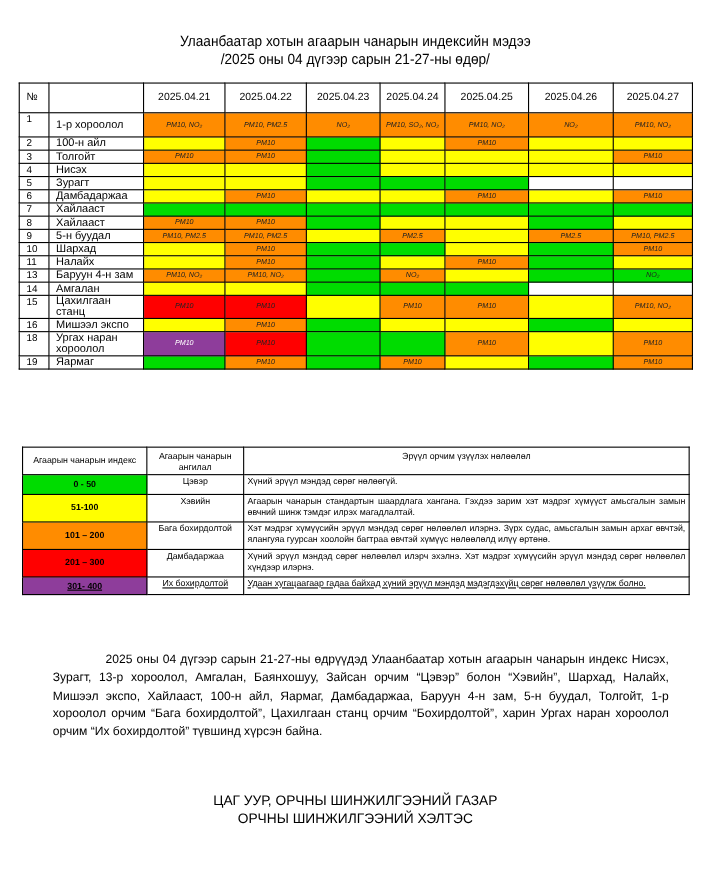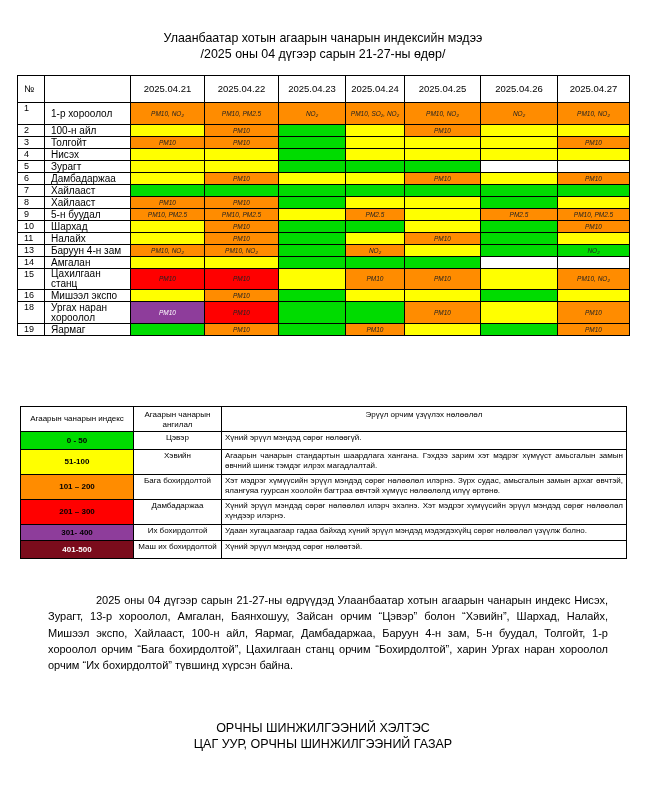--- a/index.html
+++ b/index.html
@@ -273,31 +273,26 @@
       <tr style="height: 25px;">
         <td class="idx" style="background: rgb(255, 140, 0); color: rgb(0, 0, 0);">101 – 200</td>
         <td class="cat">Бага бохирдолтой</td>
         <td class="eff">Хэт мэдрэг хүмүүсийн эрүүл мэндэд  сөрөг нөлөөлөл илэрнэ. Зүрх судас, амьсгалын замын архаг өвчтэй, ялангуяа гуурсан хоолойн багтраа өвчтэй хүмүүс нөлөөлөлд илүү өртөнө.</td>
       </tr>
       <tr style="height: 25px;">
         <td class="idx" style="background: rgb(255, 0, 0); color: rgb(0, 0, 0);">201 – 300</td>
         <td class="cat">Дамбадаржаа</td>
         <td class="eff">Хүний эрүүл мэндэд сөрөг нөлөөлөл илэрч эхэлнэ. Хэт мэдрэг хүмүүсийн эрүүл мэндэд сөрөг нөлөөлөл хүндээр илэрнэ.</td>
       </tr>
-      <tr style="height: 16px;">
+      <tr style="height: 16px; text-decoration: underline;">
         <td class="idx" style="background: rgb(142, 61, 155); color: rgb(0, 0, 0);">301- 400</td>
         <td class="cat">Их бохирдолтой</td>
         <td class="eff">Удаан хугацаагаар гадаа байхад хүний эрүүл мэндэд мэдэгдэхүйц сөрөг нөлөөлөл үзүүлж болно.</td>
       </tr>
-      <tr style="height: 18px;">
-        <td class="idx" style="background: rgb(123, 12, 28); color: rgb(255, 255, 255);">401-500</td>
-        <td class="cat">Маш их бохирдолтой</td>
-        <td class="eff">Хүний эрүүл мэндэд сөрөг нөлөөтэй.</td>
-      </tr>
     </tbody>
 </table>
 
 <div class="summary">2025 оны 04 дүгээр сарын 21-27-ны өдрүүдэд Улаанбаатар хотын агаарын чанарын индекс Нисэх, Зурагт, 13-р хороолол, Амгалан, Баянхошуу, Зайсан орчим “Цэвэр” болон “Хэвийн”, Шархад, Налайх, Мишээл экспо, Хайлааст, 100-н айл, Яармаг, Дамбадаржаа, Баруун 4-н зам, 5-н буудал, Толгойт, 1-р хороолол орчим “Бага бохирдолтой”, Цахилгаан станц орчим “Бохирдолтой”, харин Ургах наран хороолол орчим “Их бохирдолтой” түвшинд хүрсэн байна.</div>
 
 <div class="footer">
+  <div>ЦАГ УУР, ОРЧНЫ ШИНЖИЛГЭЭНИЙ ГАЗАР</div>
   <div>ОРЧНЫ ШИНЖИЛГЭЭНИЙ ХЭЛТЭС</div>
-  <div>ЦАГ УУР, ОРЧНЫ ШИНЖИЛГЭЭНИЙ ГАЗАР</div>
 </div>
 
 </body></html>

